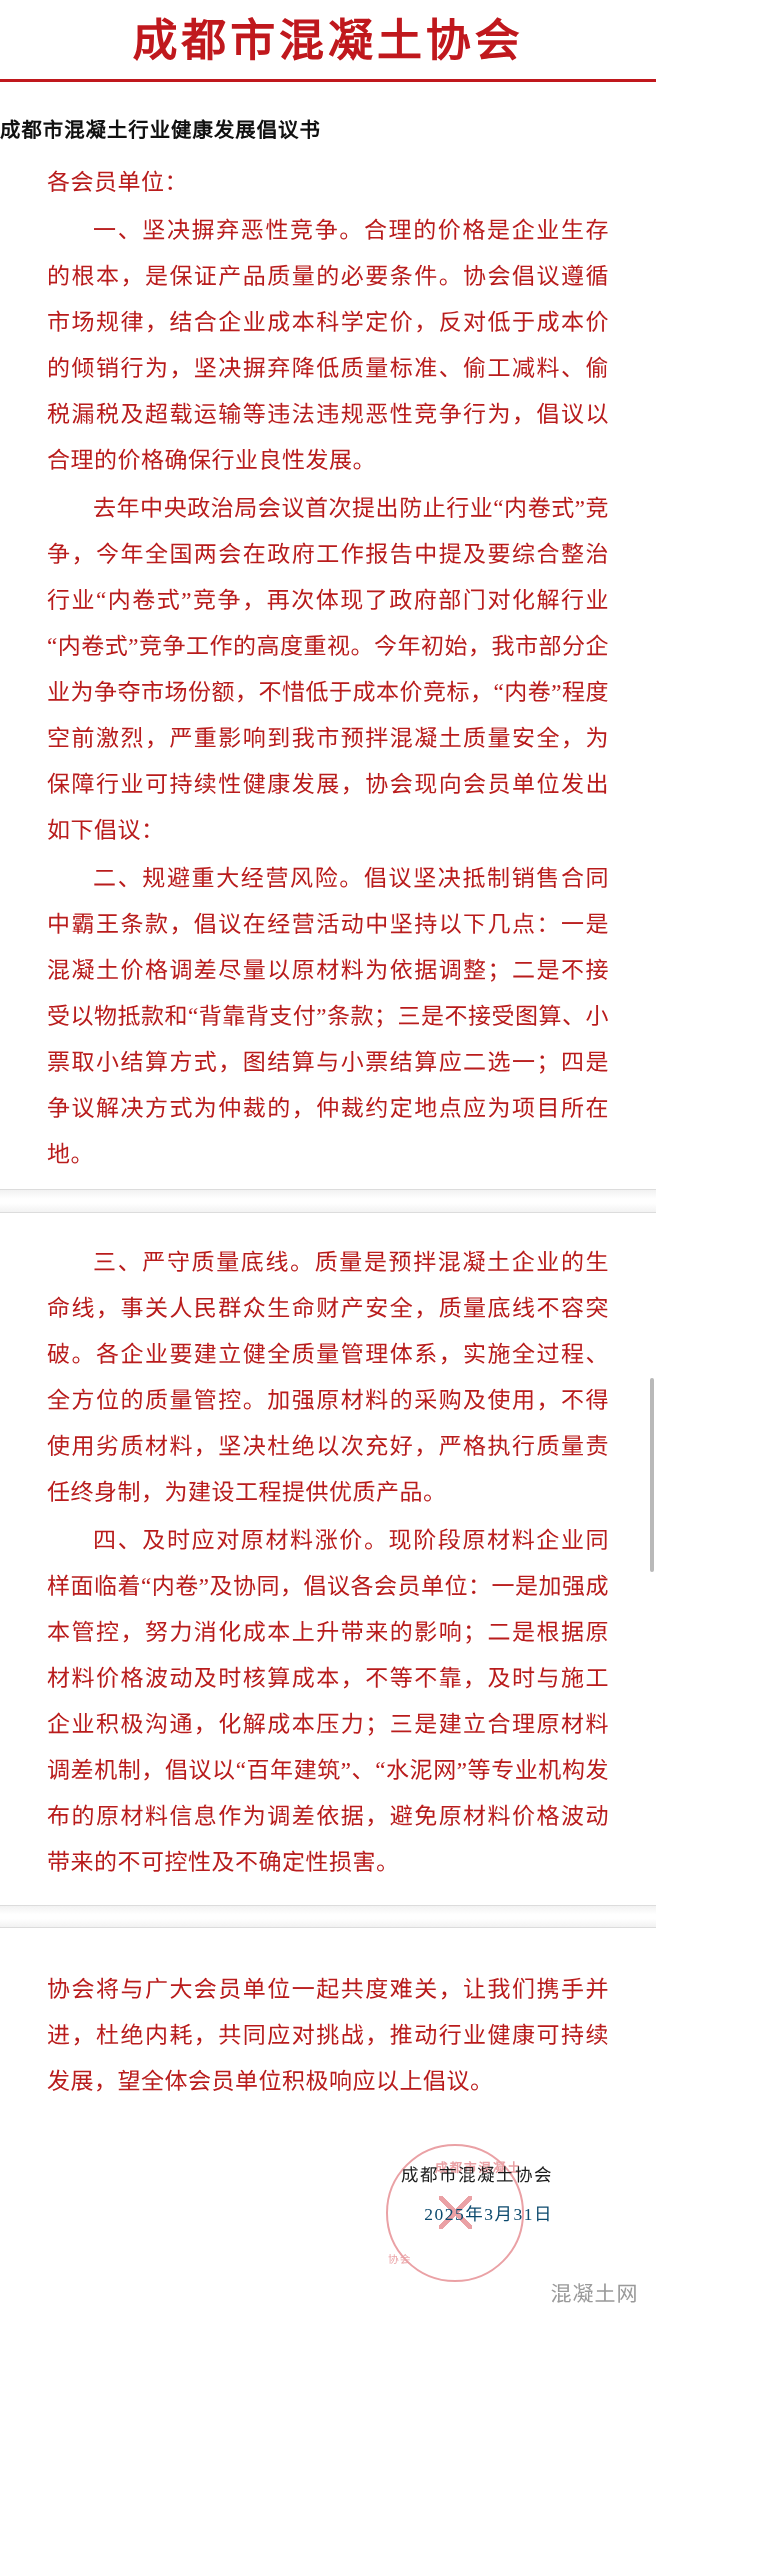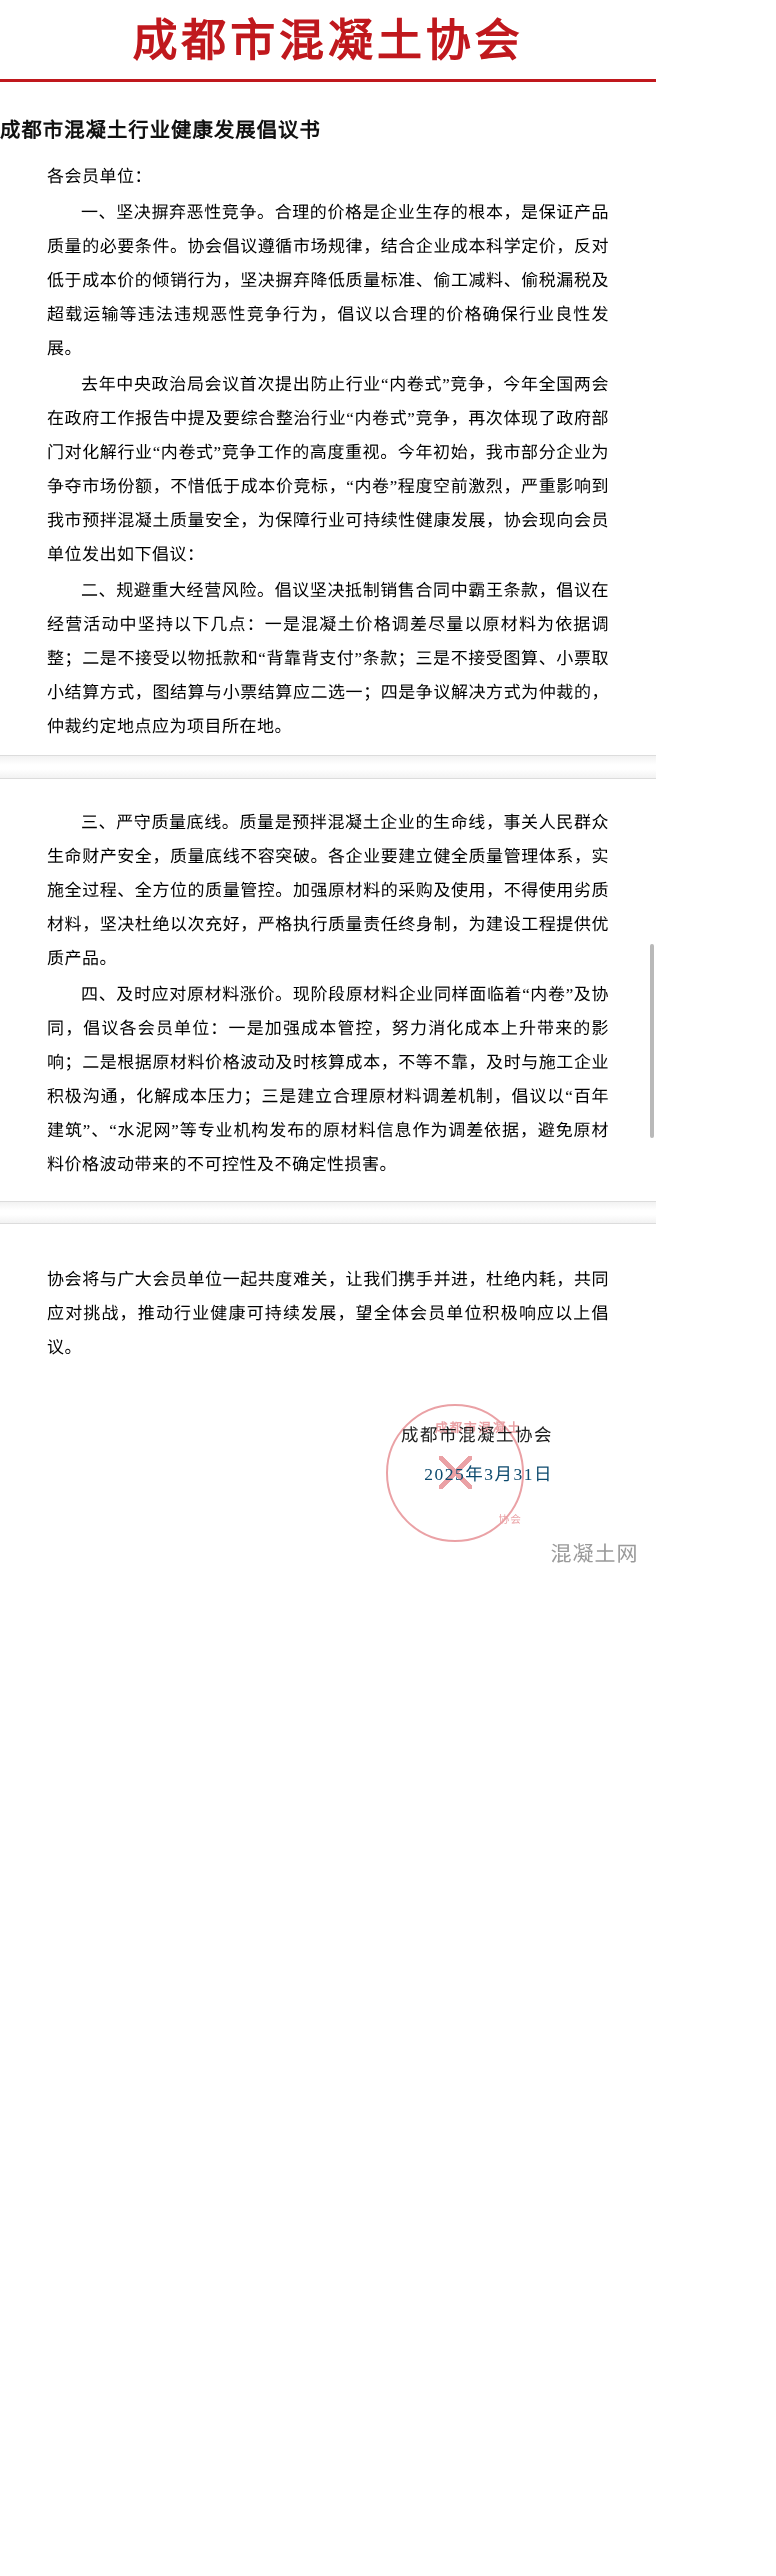--- a/index.html
+++ b/index.html
@@ -52,27 +52,27 @@
     color: #111;
     letter-spacing: 1px;
     margin: 25px 0 17.5px 0;
     font-family: "DejaVu Serif", "Liberation Serif", serif;
   }
 
   .body-wrap {
     padding: 0 47px 0 47px;
   }
   p.para {
-    font-size: 17px;
+    font-size: 23px;
     line-height: 2.0;
     margin: 0 0 1.9px 0;
     text-align: justify;
     text-justify: inter-ideograph;
     letter-spacing: 0.5px;
-    color: #000000;
+    color: #b91c1c;
   }
   p.indent { text-indent: 2em; }
 
   
   .seam {
     height: 21.4px;
     background: #ffffff;
     border-top: 1px solid #dcdcdc;
     border-bottom: 1px solid #dcdcdc;
     background: linear-gradient(to bottom, #f2f2f2, #ffffff 40%, #ffffff 60%, #f2f2f2);
@@ -128,21 +128,21 @@
     left: 0; right: 0; top: 11px;
     text-align: right;
     font-size: 12.6px;
     color: #d9555c;
     letter-spacing: 1.9px;
     font-weight: 700;
   }
   .stamp-text-2 {
     position: absolute;
     left: 0; right: 0; bottom: 13.6px;
-    text-align: right;
+    text-align: left;
     font-size: 10.7px;
     color: #d9555c;
     letter-spacing: 1px;
   }
   .sign-org {
     font-size: 17.5px;
     letter-spacing: 1.5px;
     position: relative;
     z-index: 2;
     color: #1c1c1c;

